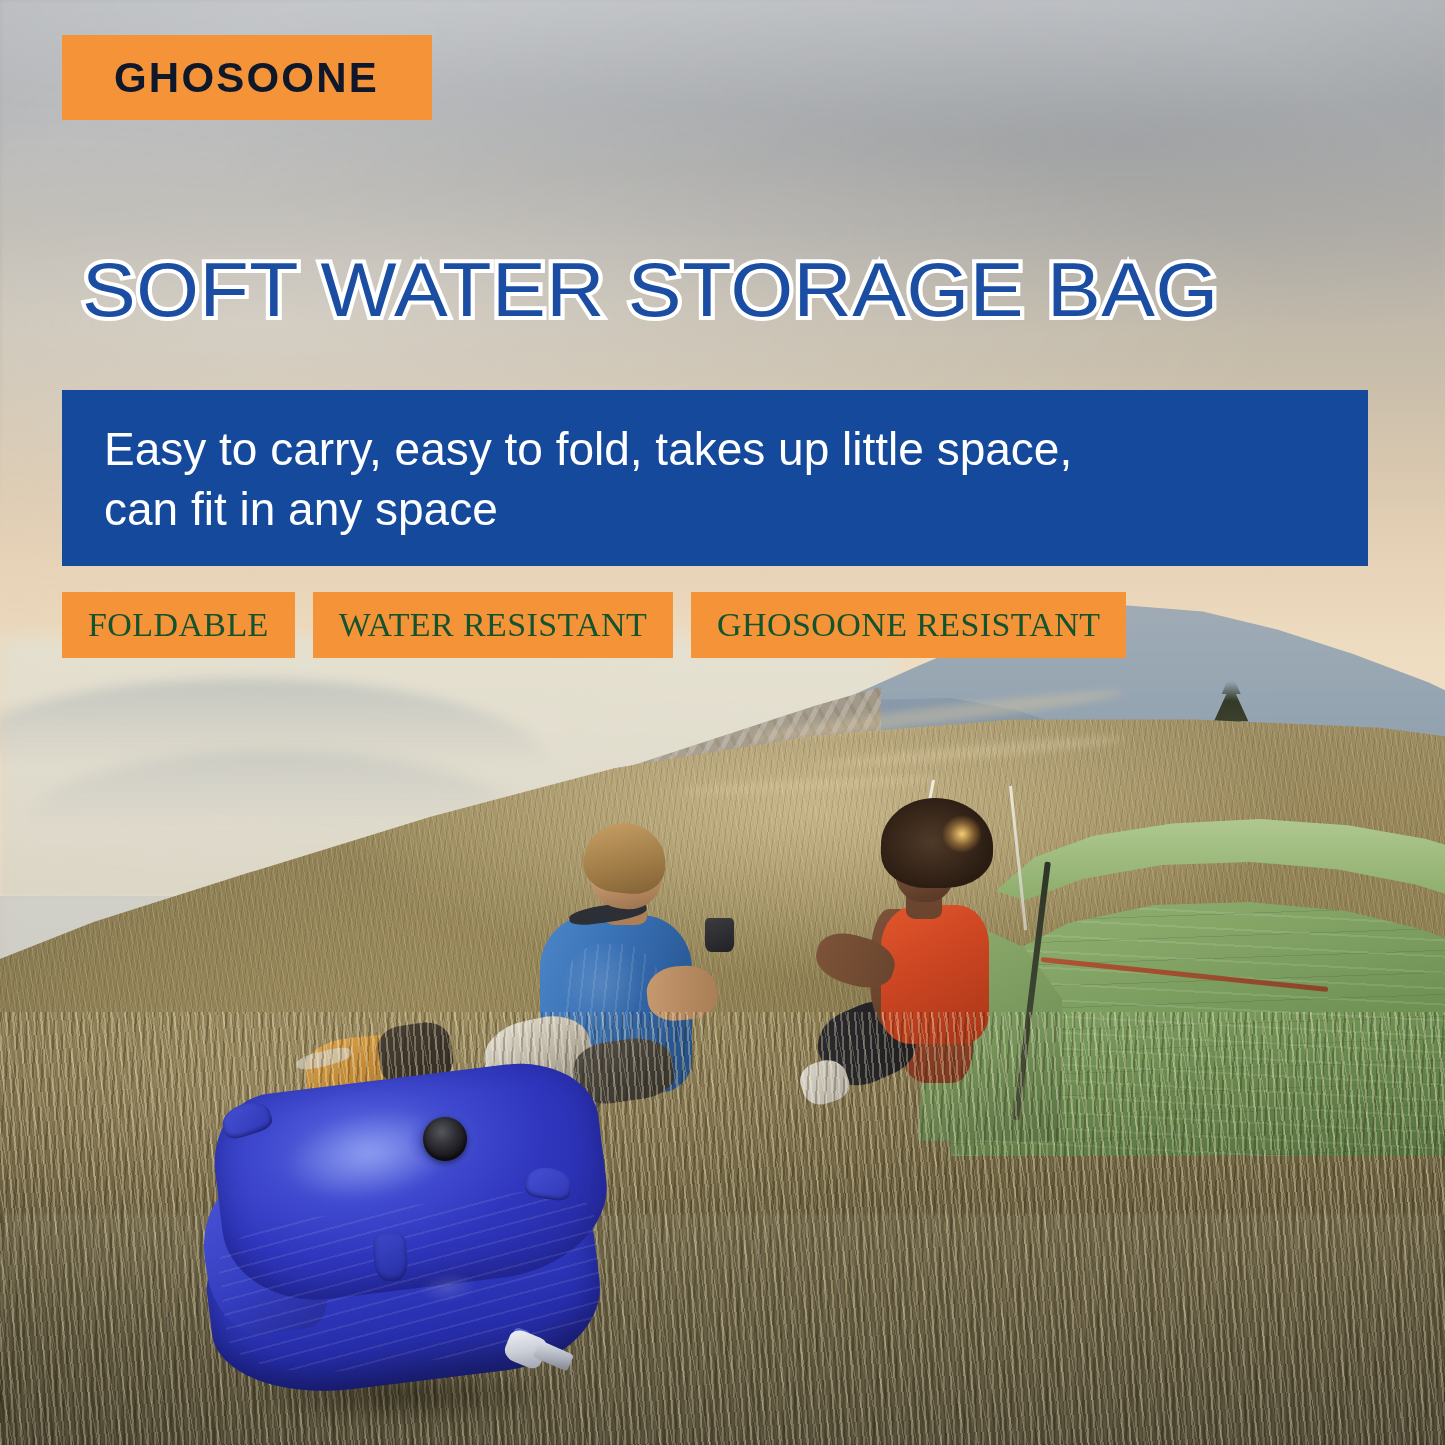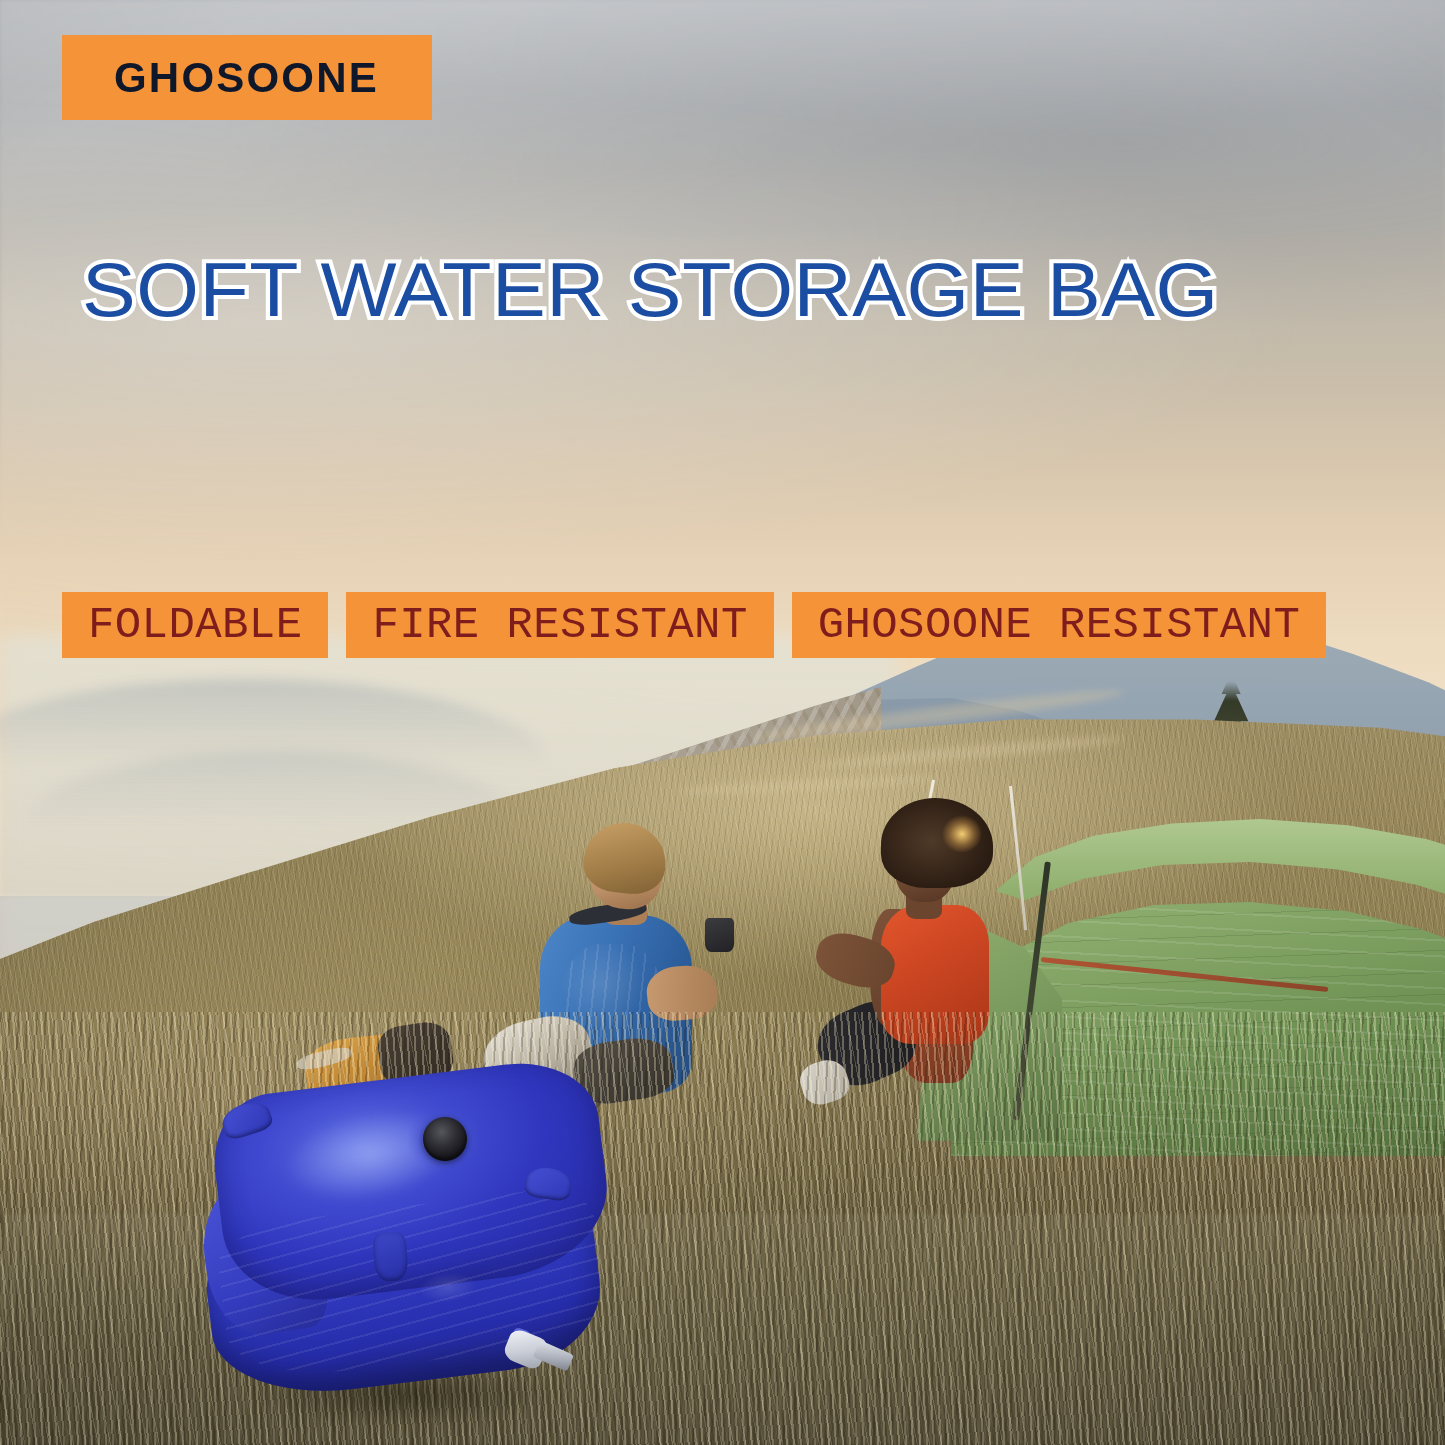--- a/index.html
+++ b/index.html
@@ -498,23 +498,23 @@
   .tags{
     position:absolute;left:62px;top:592px;
     display:flex;gap:18px;align-items:stretch;
   }
   .tag{
     background:#F59338;height:66px;
     display:flex;align-items:center;justify-content:center;
     padding:0 26px;
   }
   .tag span{
-    color:#7f1d1d;font-size:44px;font-weight:400;letter-spacing:.4px;
+    color:#14532d;font-size:34px;font-weight:400;letter-spacing:.4px;
     white-space:nowrap;
-    font-family:Liberation Mono, monospace;
+    font-family:Liberation Serif, serif;
   }
 </style>
 </head>
 <body>
 
 <div class="canvas">
 
   <div class="photo">
     <div class="sky"></div>
     <div class="sky-streaks"></div>
@@ -611,26 +611,30 @@
 
     <div class="vignette"></div>
   </div>
 
   <div class="brand-badge">
     <span>GHOSOONE</span>
   </div>
 
   <div class="subheadline">SOFT WATER STORAGE BAG</div>
 
+  <div class="desc-box">
+    <p>Easy to carry, easy to fold, takes up little space,</p>
+    <p>can fit in any space</p>
+  </div>
 
   <div class="tags">
     <div class="tag">
       <span>FOLDABLE</span>
     </div>
     <div class="tag">
-      <span>FIRE RESISTANT</span>
+      <span>WATER RESISTANT</span>
     </div>
     <div class="tag">
       <span>GHOSOONE RESISTANT</span>
     </div>
   </div>
 
 </div>
 
 </body></html>

